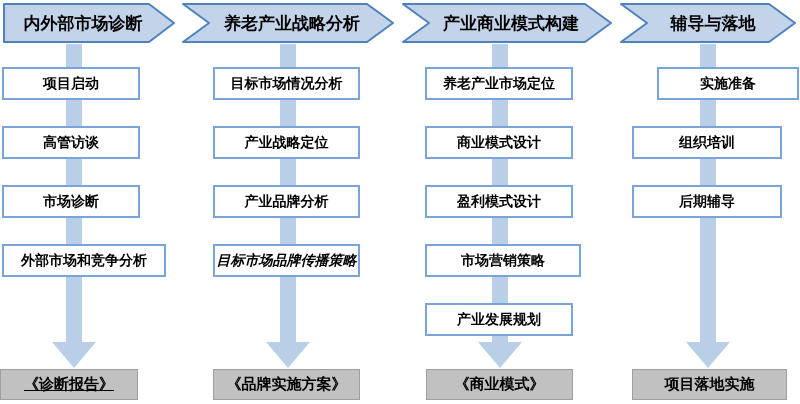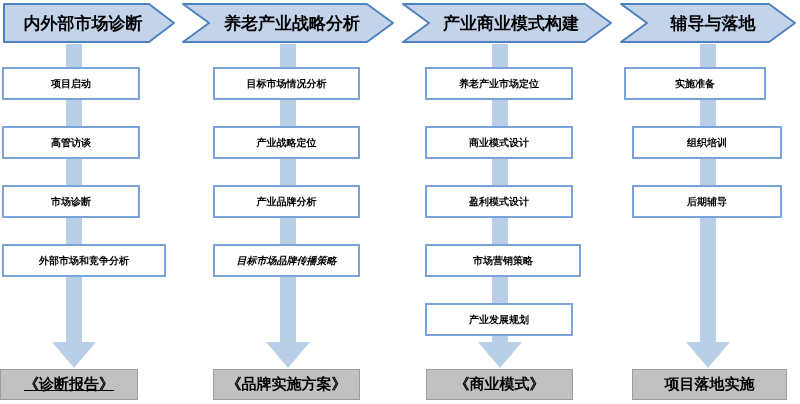--- a/index.html
+++ b/index.html
@@ -60,21 +60,21 @@
   }
   .step-box{
     position:absolute;
     height:33px;
     background:var(--box_fill);
     border:2px solid var(--box_border);
     display:flex;
     align-items:center;
     justify-content:center;
     font-weight:bold;
-    font-size:10px;
+    font-size:14px;
     color:var(--text);
     white-space:nowrap;
     z-index:2;
   }
   .output-box{
     position:absolute;
     top:369px;
     height:31px;
     background:var(--output_fill);
     border:1px solid var(--output_border);
@@ -129,18 +129,18 @@
   <div class="step-box" style="left:425px;top:244px;width:156px;">市场营销策略</div>
   <div class="step-box" style="left:425px;top:303px;width:148px;">产业发展规划</div>
   <div class="output-box" style="left:426px;width:147px;">《商业模式》</div>
 
   <div class="stem" style="left:700px;"></div>
   <div class="arrowhead" style="left:686px;"></div>
   <svg class="header-svg" style="left:620px;" width="176" height="40" viewBox="0 0 176 40">
     <polygon points="1,1 149,1 175,20 149,39 1,39 27,20"></polygon>
     <text x="93" y="26" text-anchor="middle">辅导与落地</text>
   </svg>
-  <div class="step-box" style="left:624px;top:67px;width:142px;">实施准备</div>
+  <div class="step-box" style="left:657px;top:67px;width:142px;">实施准备</div>
   <div class="step-box" style="left:632px;top:126px;width:150px;">组织培训</div>
   <div class="step-box" style="left:632px;top:185px;width:150px;">后期辅导</div>
   <div class="output-box" style="left:632px;width:155px;">项目落地实施</div>
 
 </div>
 
 </body></html>

